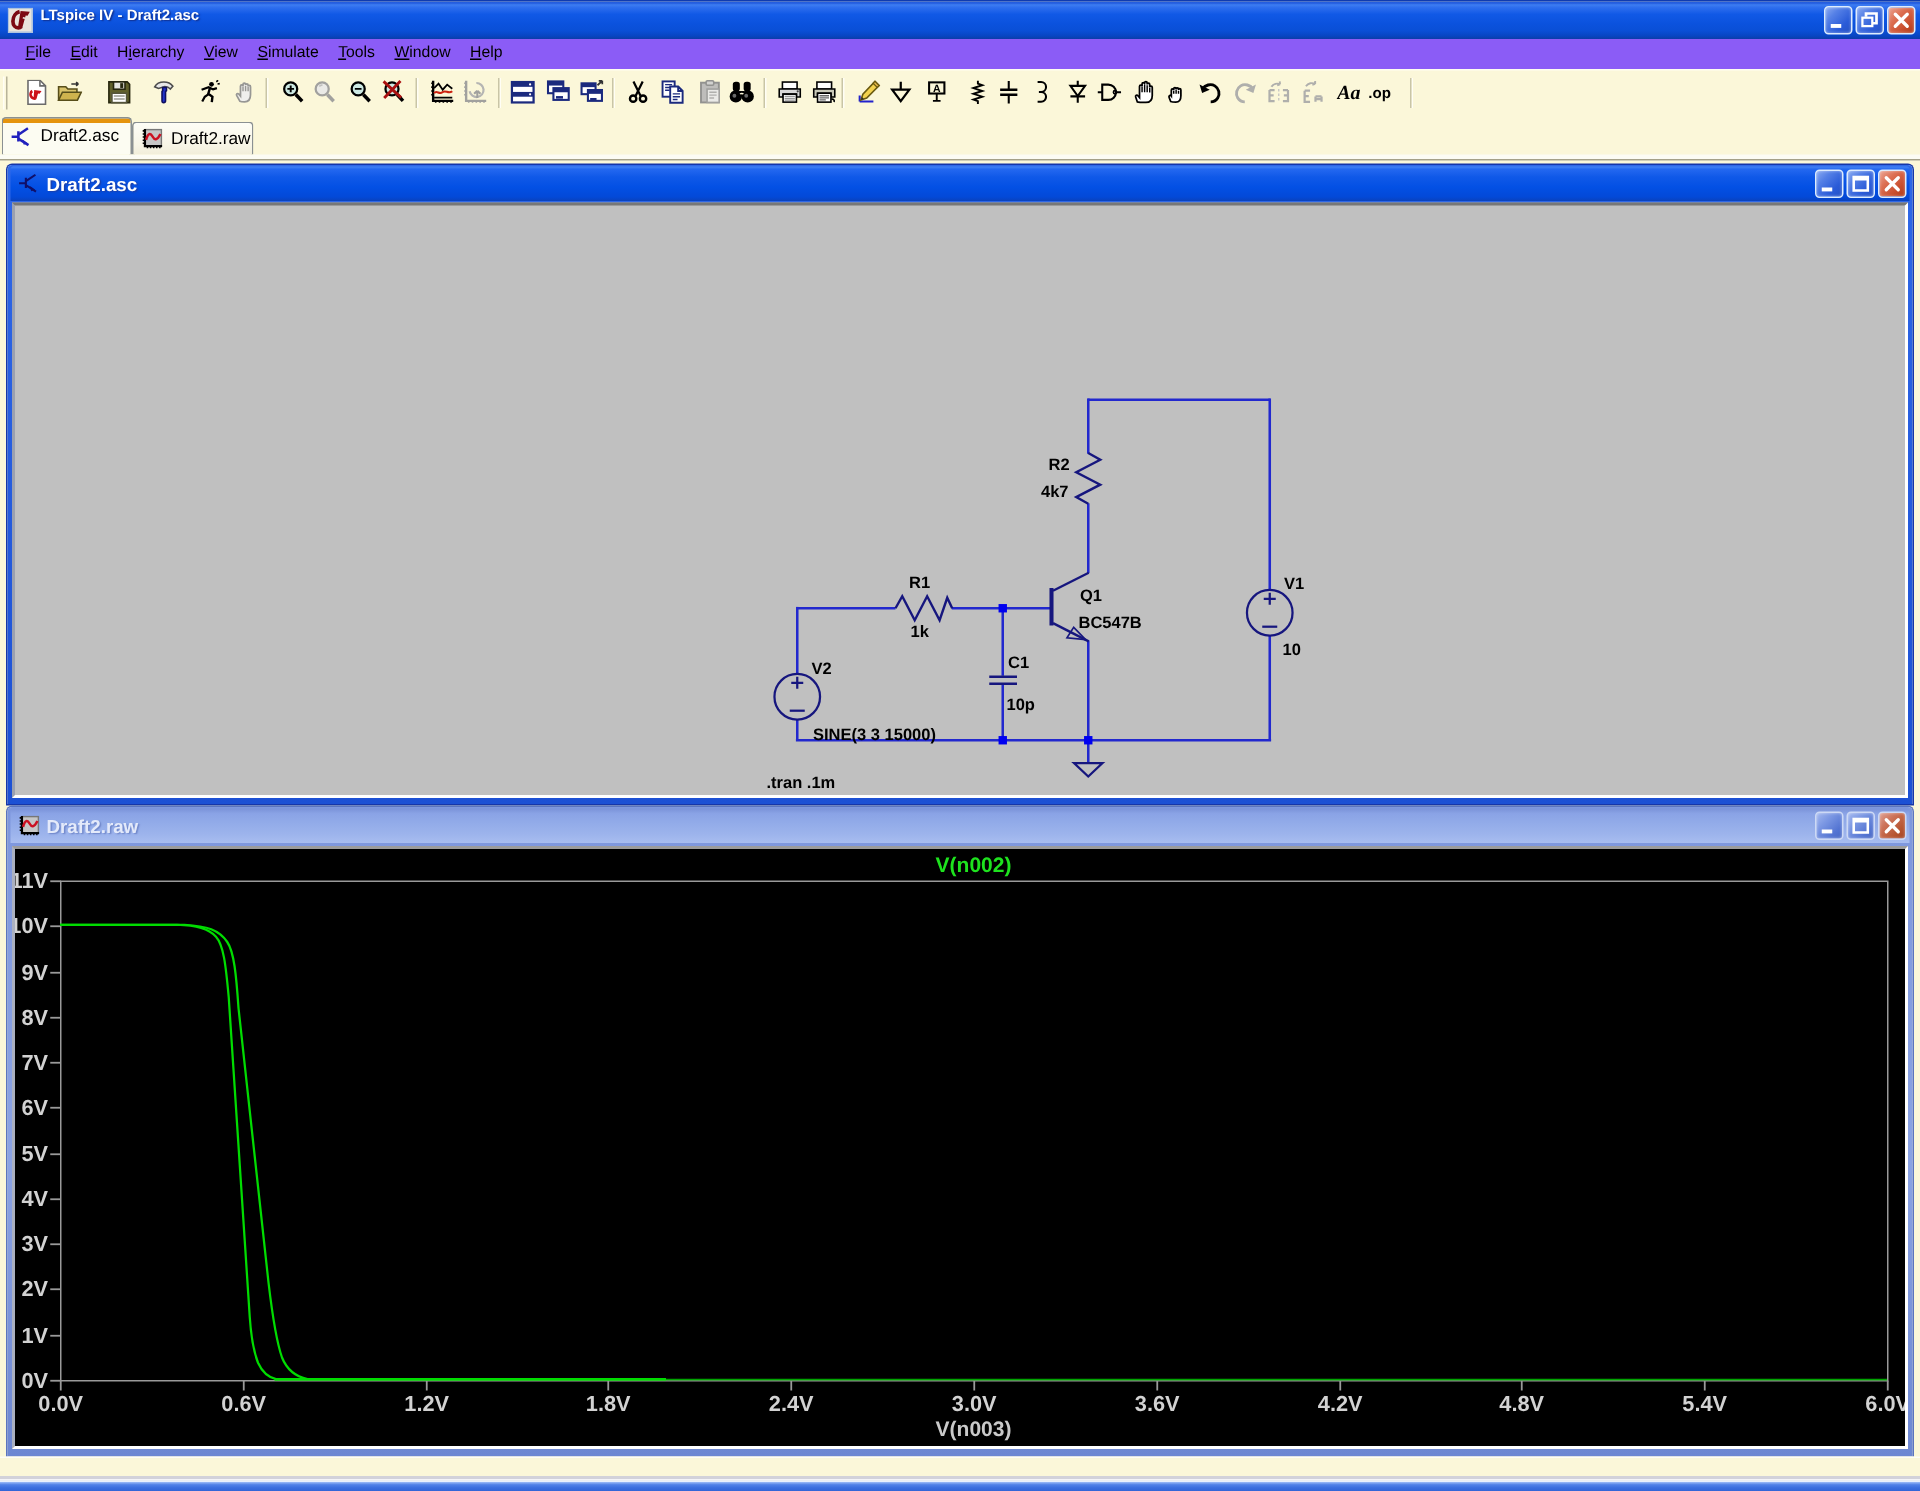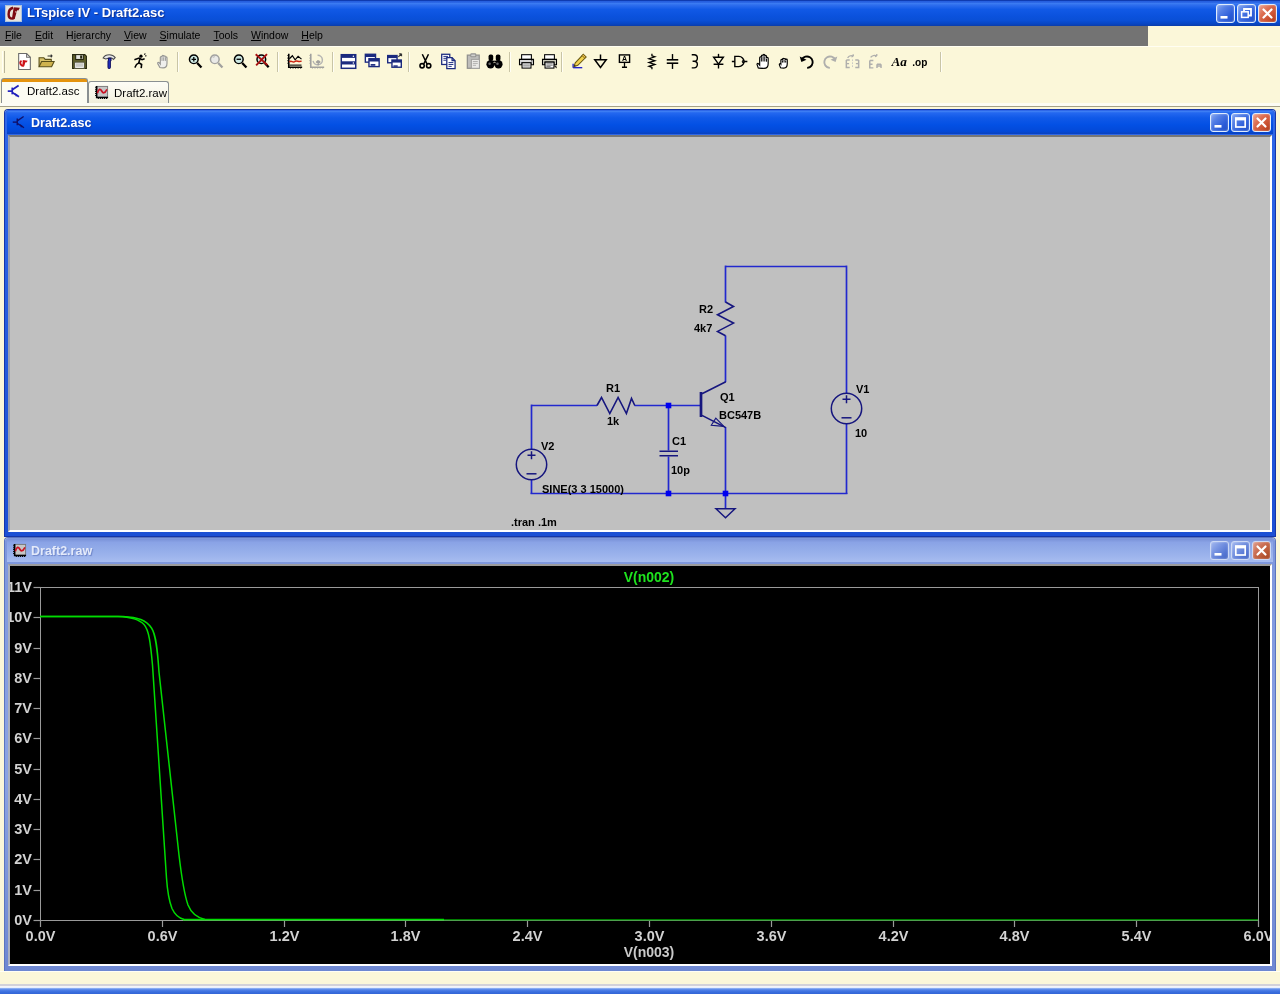--- a/index.html
+++ b/index.html
@@ -5,36 +5,36 @@
   * { margin:0; padding:0; box-sizing:border-box; }
   html,body { width:1280px; height:994px; overflow:hidden; }
   body { position:relative; background:#fbf7d9; font-family:"Liberation Sans",sans-serif;
          -webkit-font-smoothing:antialiased; }
 
   
   .titlebar { position:absolute; left:0; top:0; width:1280px; height:26px;
     background:linear-gradient(180deg,#2b66e2 0%,#2159dd 4%,#3d7df2 9%,#2e6eee 16%,#1159e6 34%,#0b52dd 60%,#0a4fd6 78%,#0845c2 92%,#0c3da8 100%);
     border-top:1px solid #0f3bb0; }
   .titlebar .logo { position:absolute; left:5px; top:4px; width:17px; height:17px; }
-  .titlebar .wtitle { position:absolute; left:27px; top:4px; color:#fff; font-size:13px;
+  .titlebar .wtitle { position:absolute; left:27px; top:4px; color:#fff; font-size:10px;
     font-weight:bold; letter-spacing:0; text-shadow:1px 1px 1px #12308e; white-space:nowrap; }
 
   
   .wbtns { position:absolute; top:3px; right:3px; display:flex; gap:2px; }
   .xpbtn { width:19px; height:19px; border-radius:3px; border:1px solid #deecfd; position:relative;
     background:linear-gradient(135deg,#89a9f1 0%,#5580e6 30%,#2a5bd8 70%,#2652c4 100%);
     box-shadow:inset 0 0 2px rgba(255,255,255,.5); }
   .xpbtn svg { position:absolute; left:0; top:0; width:17px; height:17px; }
   .xpbtn.close { background:linear-gradient(135deg,#eba493 0%,#dd7053 35%,#c94f2f 70%,#ad3918 100%); }
   .inact .xpbtn { background:linear-gradient(135deg,#a3b8ef 0%,#7b97e3 35%,#5374d2 75%,#4a69c4 100%); border-color:#cdd9f5; }
   .inact .xpbtn.close { background:linear-gradient(135deg,#dfa093 0%,#cc7258 35%,#b5532f 75%,#a34424 100%); }
 
   
-  .menubar { position:absolute; left:0; top:26px; width:1148px; height:20px; background:#737373;
-    font-size:10.5px; color:#000; }
+  .menubar { position:absolute; left:0; top:26px; width:1280px; height:20px; background:#8b5cf6;
+    font-size:10.5px; color:#000;padding-left:12px; }
   .mi:first-child { padding-left:5px; }
   .mi { position:relative; display:inline-block; padding:3px 6px 0 7px; height:20px; cursor:default; }
   .mi u { text-decoration:underline; }
 
   
   .toolbar { position:absolute; left:0; top:46px; width:1280px; height:31px; background:#fbf7d9;
     border-top:1px solid #fffef2; }
   .tgrip { position:absolute; left:2px; top:4px; width:3px; height:22px;
     border-left:1px solid #fffef5; border-right:1px solid #b8b49a; }
   .tbtn { position:absolute; top:3px; width:23px; height:24px; border-radius:2px; }

